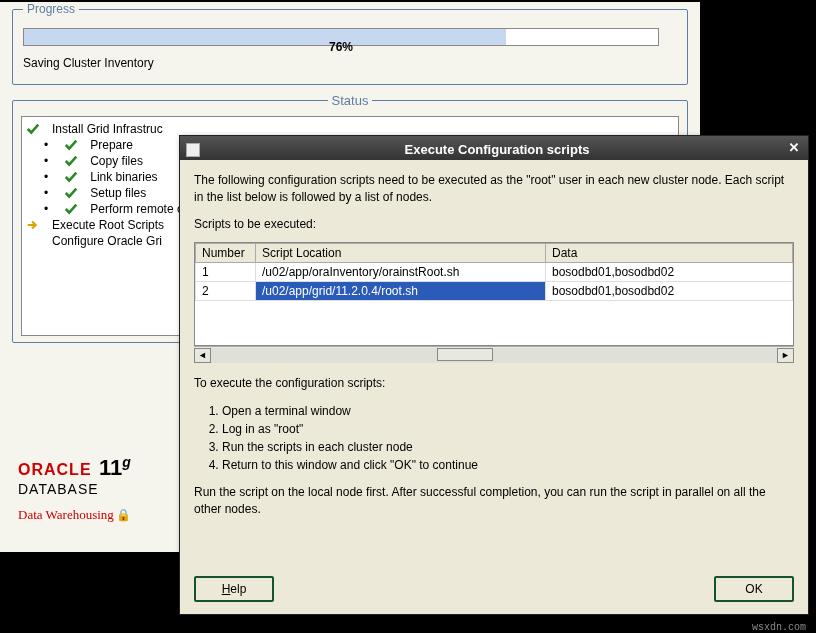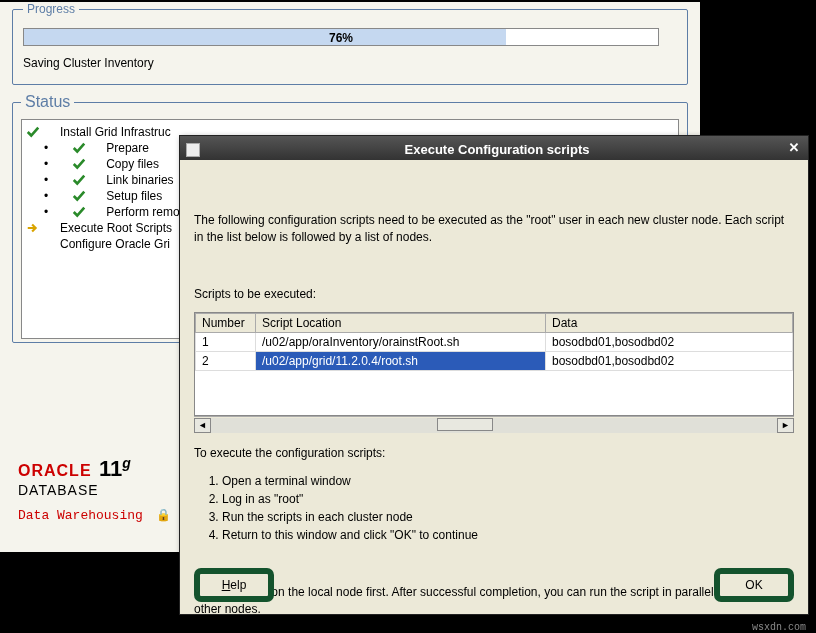--- a/index.html
+++ b/index.html
@@ -35,52 +35,53 @@
       background: #fff;
       position: relative;
     }
     .progressbar-fill {
       background: #c5d8f0;
       height: 100%;
       width: 76%;
     }
     .progressbar-label {
       position: absolute;
-      top: 2px; left: 0; right: 0;
+      top: 11px; left: 0; right: 0;
       text-align: center;
       font-weight: bold;
       font-size: 12px;
     }
     .progress-status {
       margin-top: 10px;
       font-size: 12px;
     }
     fieldset.status {
       border: 1px solid #5d7da6;
       border-radius: 2px;
       margin: 8px 12px;
       padding: 8px;
       height: 250px;
     }
     fieldset.status legend {
       color: #5d7da6;
       padding: 0 4px;
-      font-size: 16px;
+      font-size: 13px;
+      text-align: center;
     }
     .tree-box {
       border: 1px solid #888;
       background: #fff;
       height: 220px;
       padding: 4px;
       overflow: hidden;
     }
     .tree-item {
       display: flex;
       align-items: center;
-      gap: 20px;
+      gap: 12px;
       padding: 1px 0;
       font-size: 12px;
       white-space: nowrap;
     }
     .tree-item.sub { padding-left: 18px; }
     .tree-item.sub::before {
       content: "•";
       margin-right: 4px;
     }
     .check-icon {
@@ -109,25 +110,25 @@
     .logo-11g {
       font-size: 22px;
       font-weight: bold;
       display: inline-block;
       margin-left: 4px;
     }
     .logo-11g sup { font-style: italic; font-size: 14px; }
     .logo-tagline {
       color: #c00;
       font-size: 13px;
-      font-family: Liberation Mono, monospace;
+      font-family: Liberation Serif, serif;
       margin-top: 10px;
       display: flex;
       align-items: center;
-      gap: 14px;
+      gap: 3px;
     }
     .lock-icon { color: #c00; font-size: 12px; }
 
     
     .dialog {
       position: absolute;
       left: 179px;
       top: 135px;
       width: 630px;
       height: 480px;
@@ -156,21 +157,21 @@
       width: 16px; height: 16px;
       text-align: center;
       cursor: pointer;
       font-size: 13px;
       line-height: 14px;
     }
     .dialog-body {
       padding: 12px 14px;
       font-size: 12px;
     }
-    .dialog-body p { margin-bottom: 10px; line-height: 1.4; margin-top: 40px; }
+    .dialog-body p { margin-bottom: 10px; line-height: 1.4; }
     .scripts-label { margin-top: 4px; margin-bottom: 4px; }
     .scripts-table-wrap {
       border: 1px solid #888;
       background: #fff;
       height: 104px;
       overflow: hidden;
       position: relative;
     }
     table.scripts {
       border-collapse: collapse;
@@ -228,23 +229,23 @@
     .footer {
       position: absolute;
       bottom: 12px;
       left: 14px; right: 14px;
       display: flex;
       justify-content: space-between;
     }
     .btn {
       min-width: 80px;
       padding: 4px 16px;
-      border: 6px solid #14532d;
+      border: 2px solid #14532d;
       background: #ece9d8;
-      border-radius: 7px;
+      border-radius: 2px;
       cursor: pointer;
       font-size: 12px;
     }
     .btn u { text-decoration: underline; }
 
     .watermark {
       position: absolute;
       right: 10px;
       bottom: 0;
       font-size: 10px;

